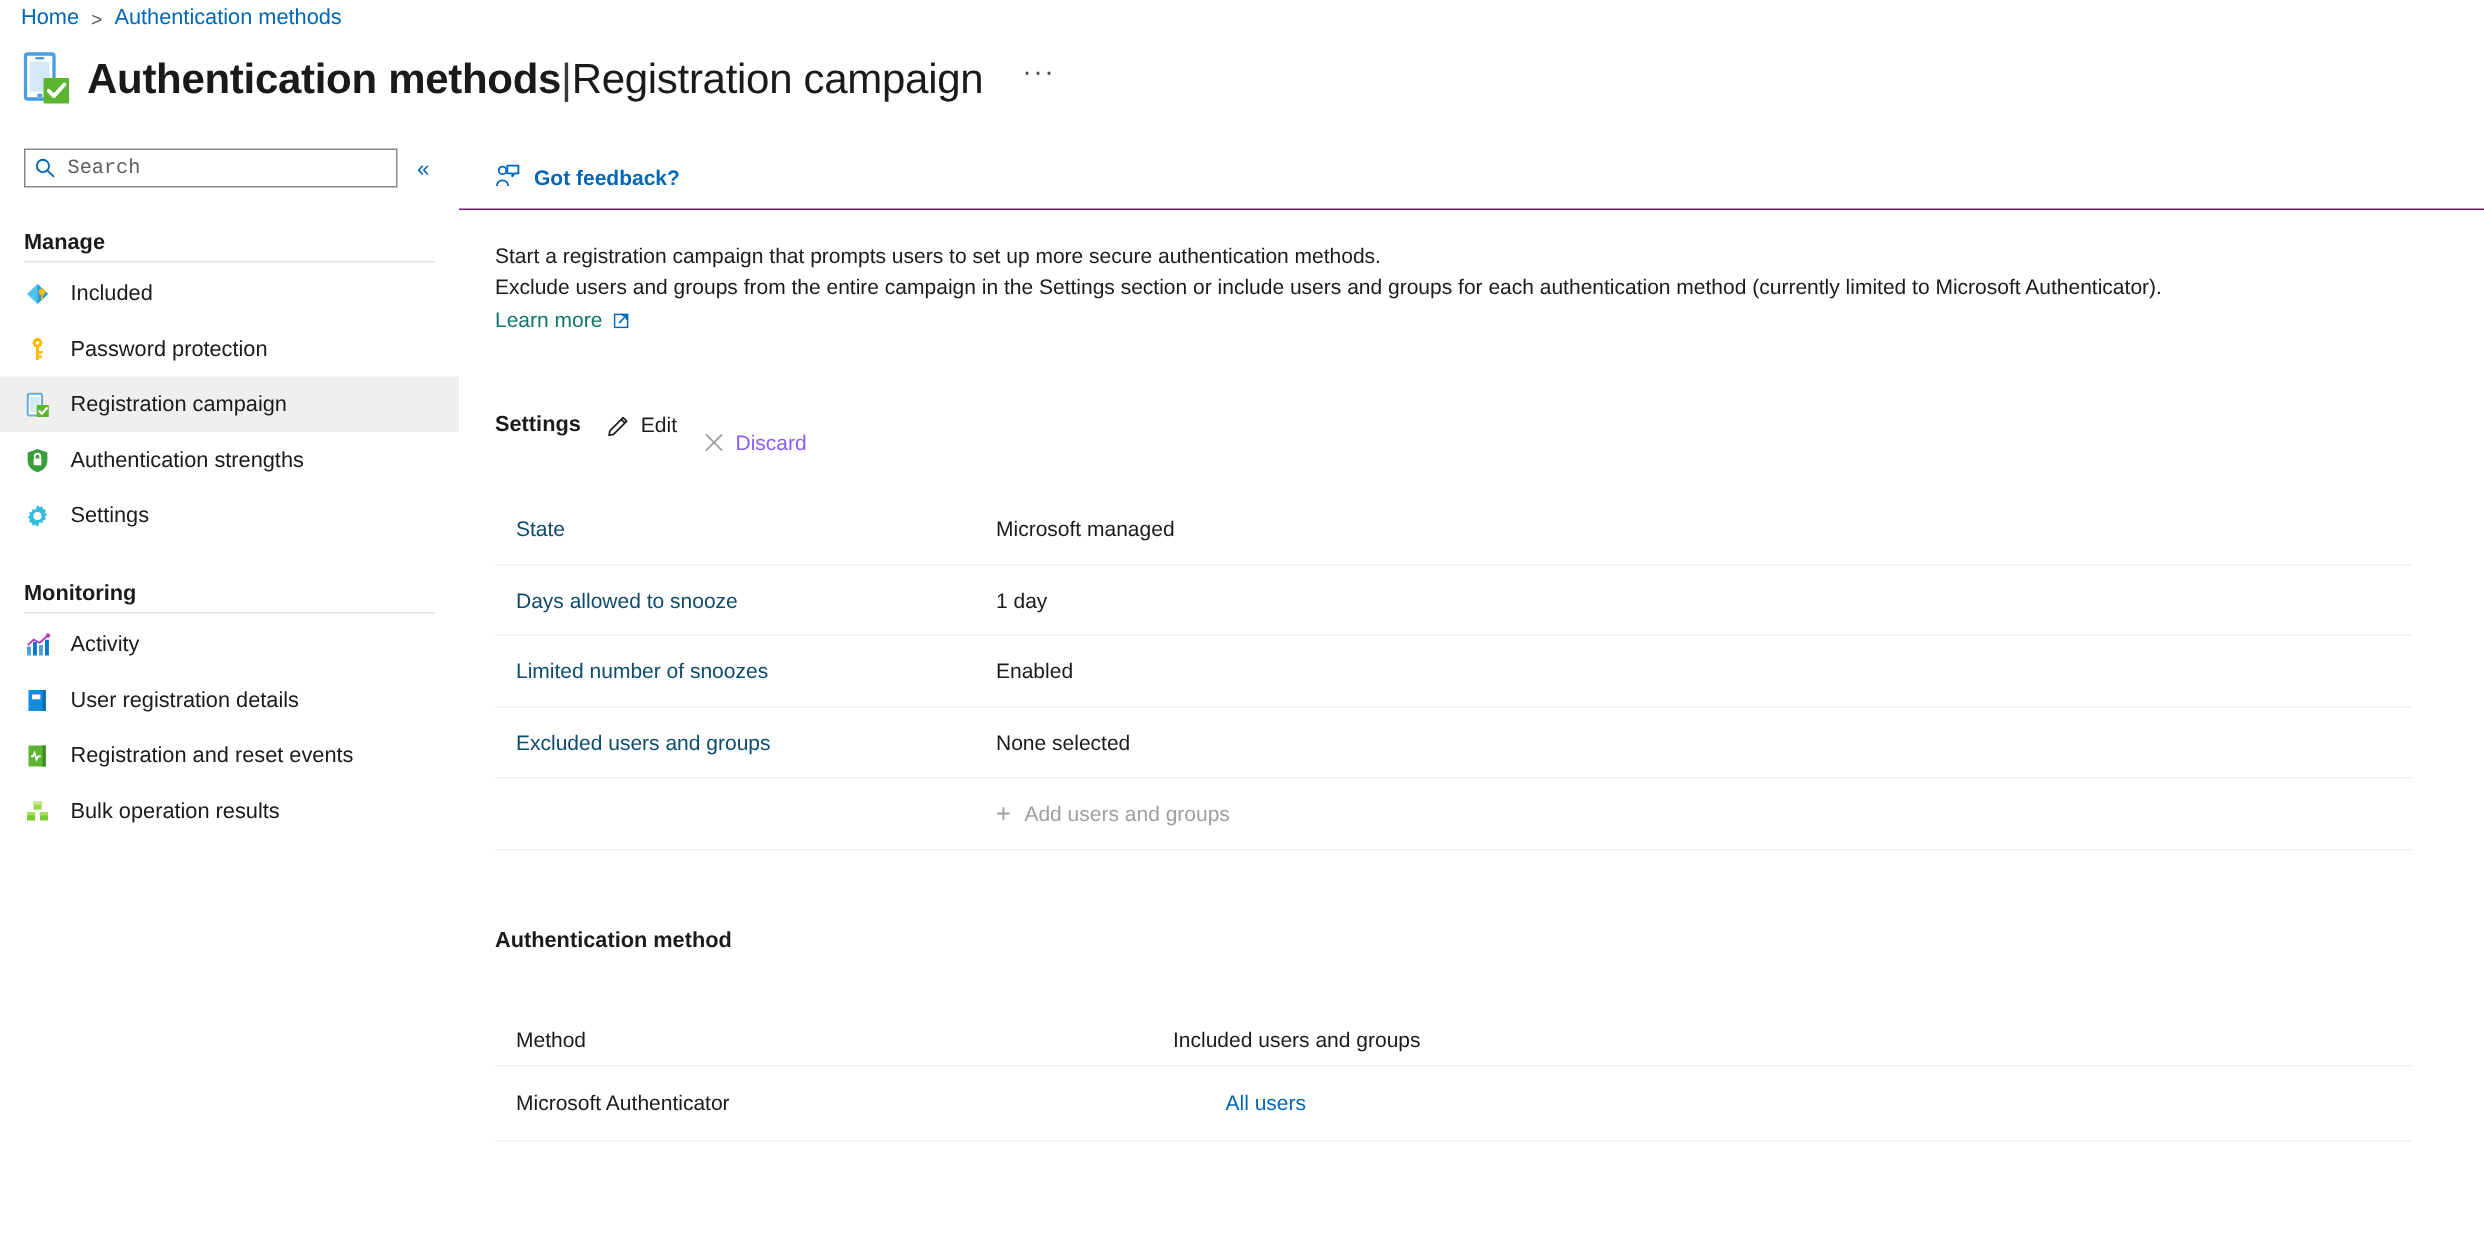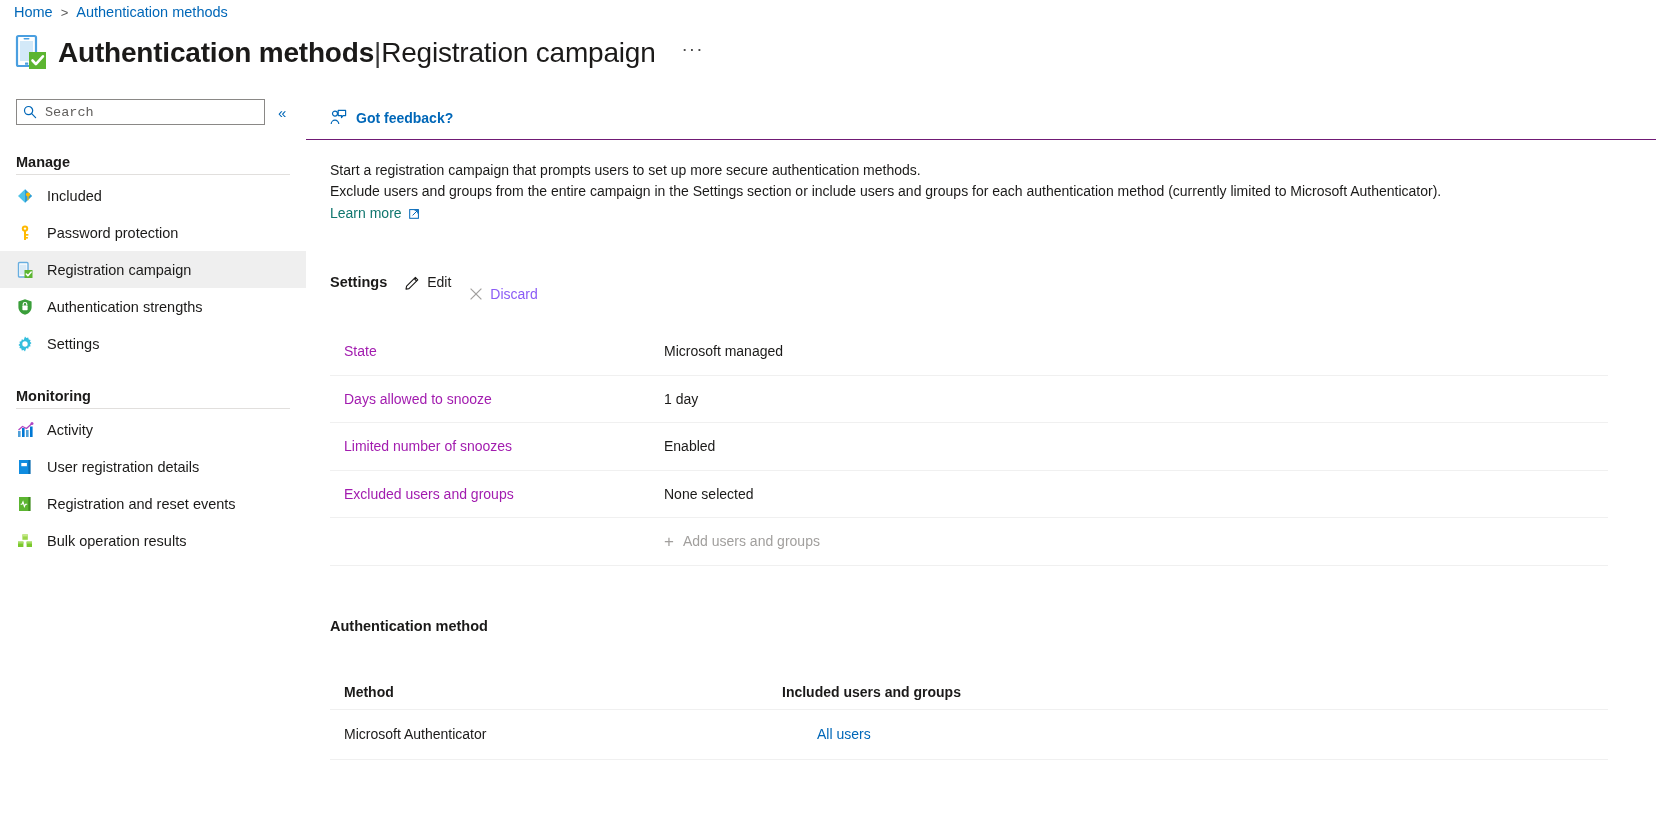--- a/index.html
+++ b/index.html
@@ -170,21 +170,21 @@
     width: calc(100% - 24px);
     margin-left: 0;
   }
   .kv-row {
     display: flex;
     align-items: center;
     height: 47.5px;
     border-bottom: 1px solid #f0f0f0;
     font-size: 14px;
   }
-  .kv-row .k { width: 334px; color: #a21caf; padding-left: 14px; }
+  .kv-row .k { width: 334px; color: #0c4a6e; padding-left: 14px; }
   .kv-row .v { color: #1b1a19; }
   .addrow {
     display: flex; align-items: center;
     height: 47.5px;
     border-bottom: 1px solid #f0f0f0;
     font-size: 14px;
     color: #a19f9d;
     padding-left: 334px;
     cursor: default;
   }
@@ -197,21 +197,21 @@
     font-size: 14.5px; font-weight: 700; color: #1b1a19;
     margin-top: 52px;
   }
   .m-table {
     margin-top: 42px;
     width: calc(100% - 24px);
   }
   .m-header {
     display: flex; align-items: center;
     height: 34px;
-    font-size: 14px; font-weight: 700; color: #1b1a19;
+    font-size: 14px; font-weight: 400; color: #1b1a19;
     border-bottom: 1px solid #f0f0f0;
     padding-left: 14px;
   }
   .m-header .c1 { width: 438px; }
   .m-row {
     display: flex; align-items: center;
     height: 50px;
     font-size: 14px;
     border-bottom: 1px solid #f0f0f0;
     padding-left: 14px;

